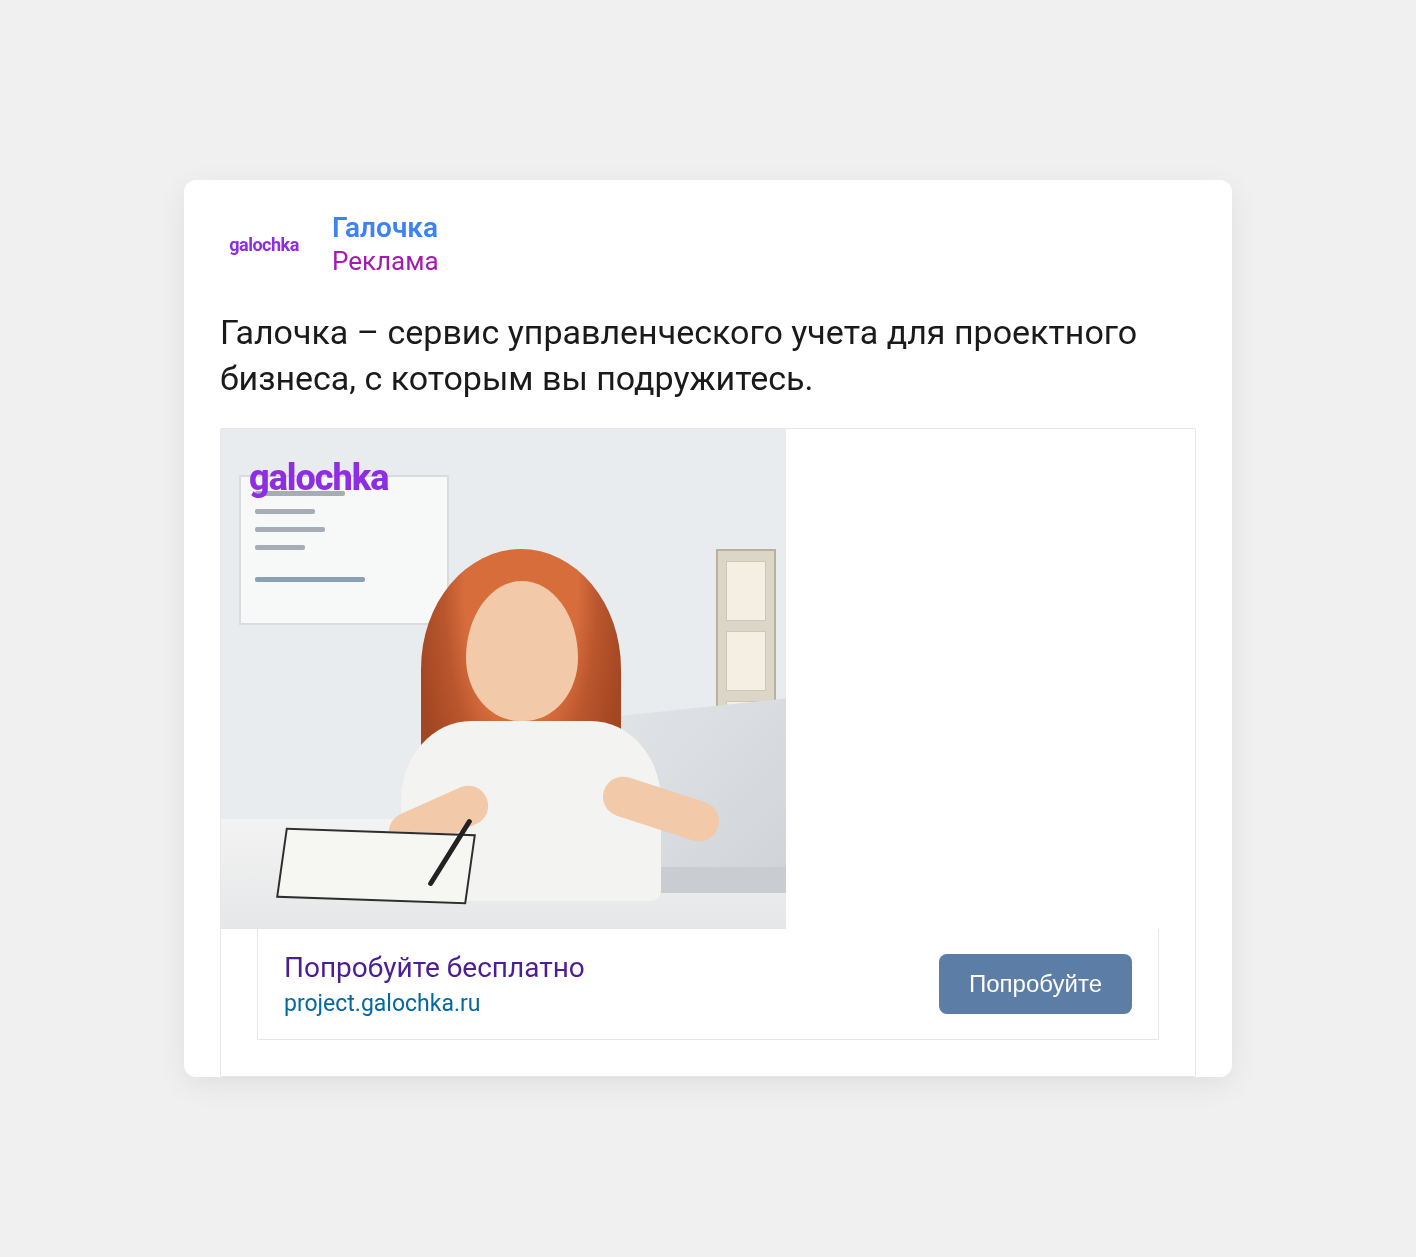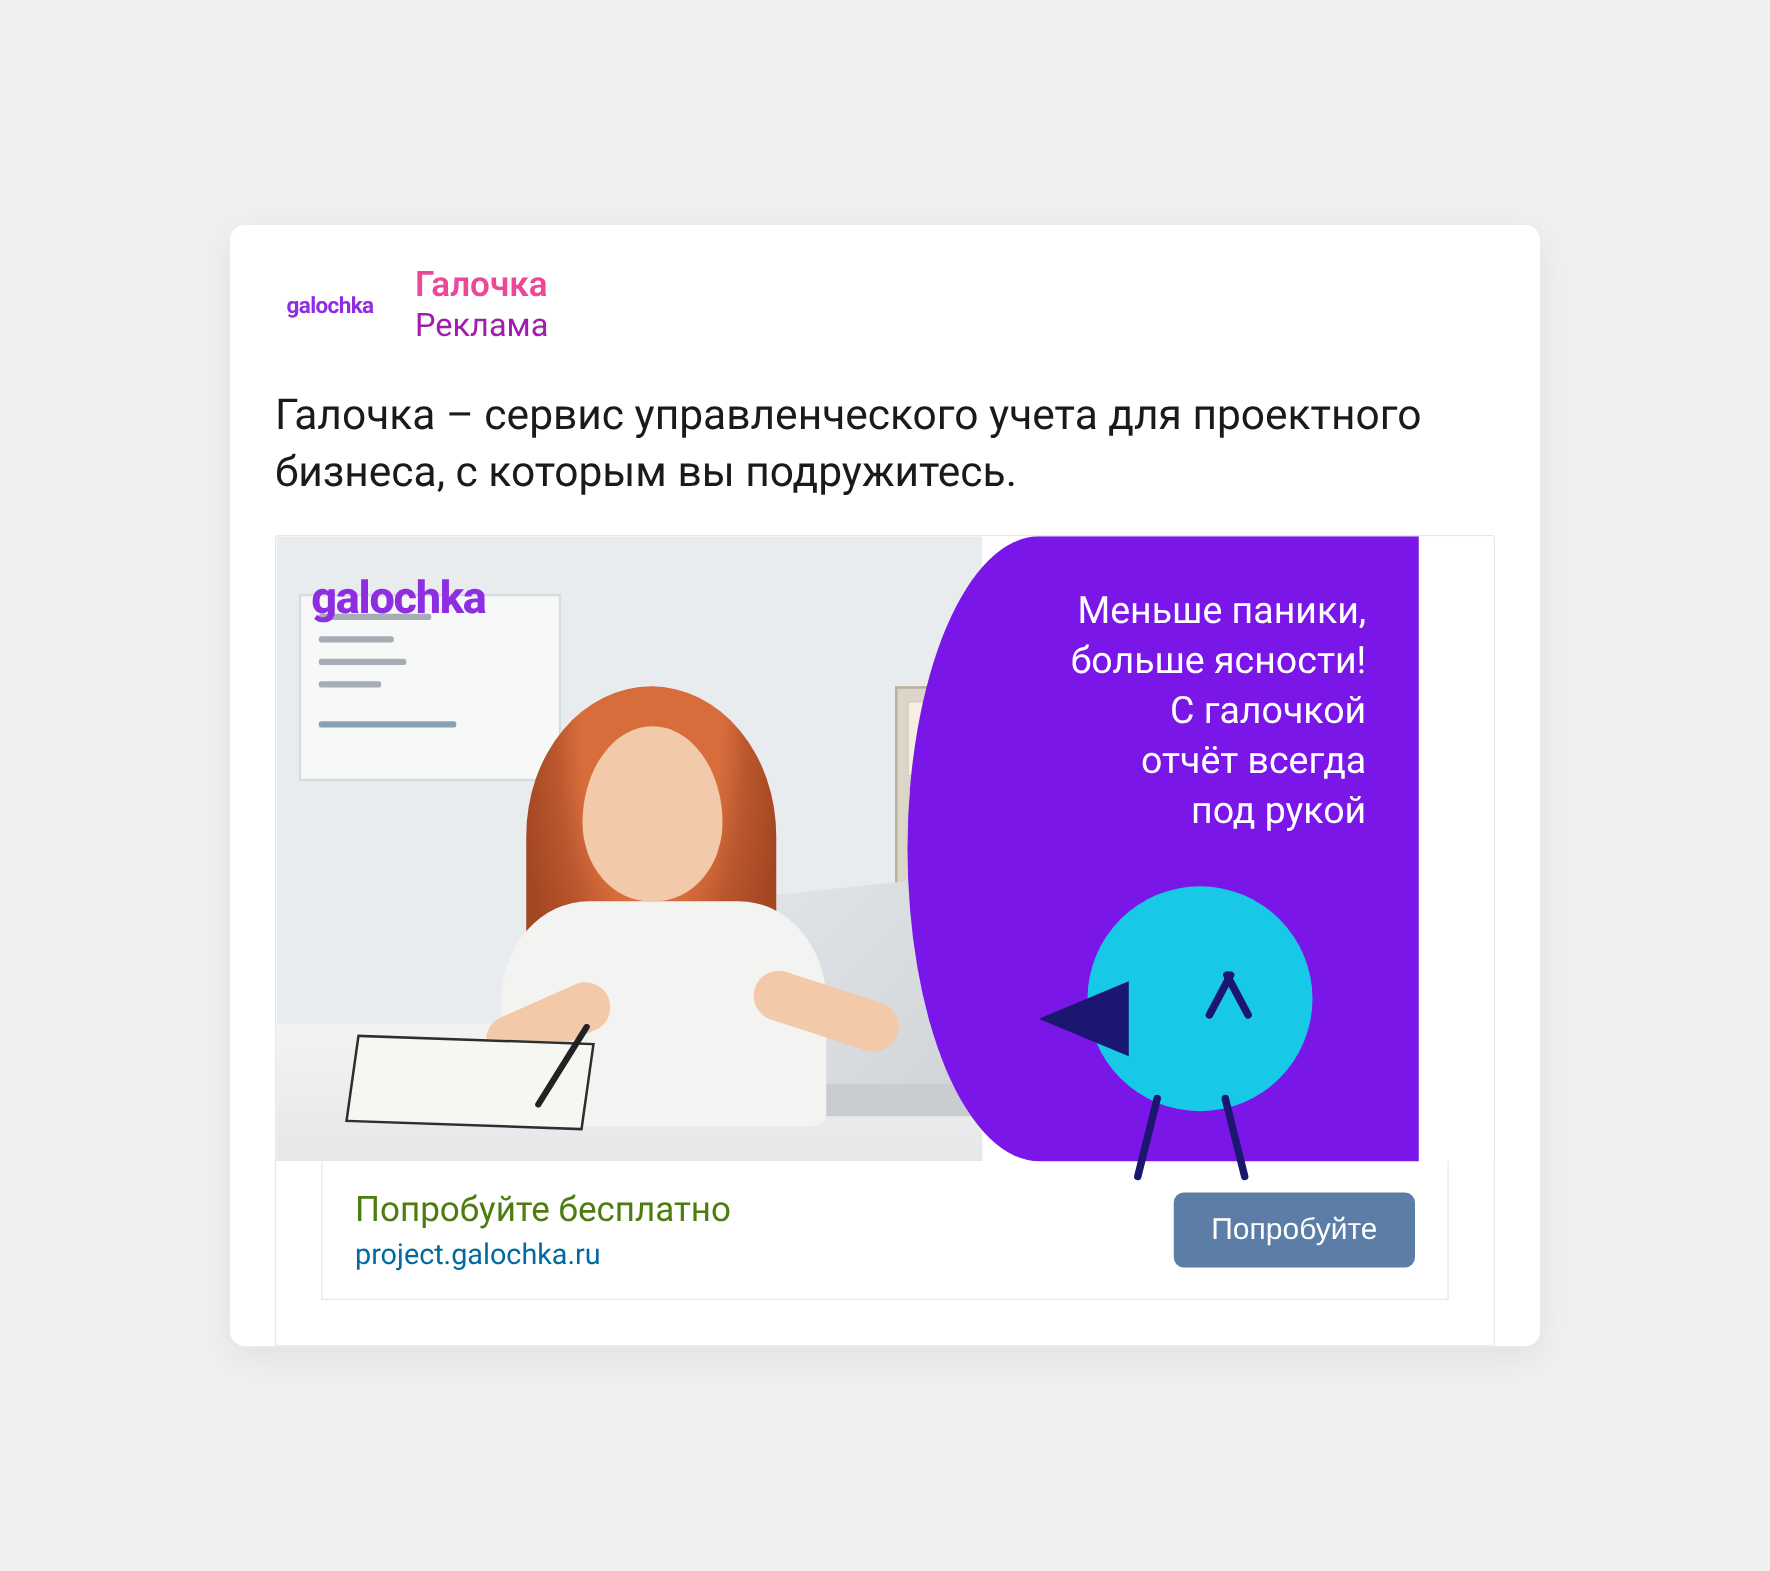--- a/index.html
+++ b/index.html
@@ -43,21 +43,21 @@
       letter-spacing: -0.5px;
     }
     .header-titles {
       display: flex;
       flex-direction: column;
       gap: 0;
     }
     .title {
       font-size: 28px;
       font-weight: 600;
-      color: #ec4899;
+      color: #3b82f6;
       line-height: 1.25;
     }
     .subtitle {
       font-size: 26px;
       color: #a21caf;
       line-height: 1.25;
     }
     .body-text {
       padding: 22px 36px 26px 36px;
       font-size: 34px;
@@ -297,21 +297,21 @@
       border: 1px solid #e6e7e8;
       border-top: none;
       padding: 22px 26px;
       display: flex;
       align-items: center;
       justify-content: space-between;
     }
     .cta-texts { display: flex; flex-direction: column; gap: 6px; }
     .cta-title {
       font-size: 28px;
-      color: #4d7c0f;
+      color: #4c1d95;
     }
     .cta-domain {
       font-size: 23px;
       color: #0369a1;
     }
     .cta-btn {
       background: #5c7da6;
       color: #ffffff;
       font-size: 24px;
       border: none;
@@ -358,34 +358,20 @@
         <div class="laptop-base"></div>
         <div class="person-hair"></div>
         <div class="person-body"></div>
         <div class="person-face"></div>
         <div class="person-arm-r"></div>
         <div class="person-arm-l"></div>
         <div class="clipboard"></div>
         <div class="pen"></div>
         <span class="brand-overlay">galochka</span>
       </div>
-      <div class="creative-right">
-        <div class="slogan">Меньше паники,
-больше ясности!
-С галочкой
-отчёт всегда
-под рукой</div>
-        <div class="bird">
-          <div class="bird-body"></div>
-          <div class="bird-beak"></div>
-          <div class="bird-eye"></div>
-          <div class="bird-leg l"></div>
-          <div class="bird-leg r"></div>
-        </div>
-      </div>
     </a>
 
     <div class="cta-row">
       <div class="cta-texts">
         <span class="cta-title">Попробуйте бесплатно</span>
         <span class="cta-domain">project.galochka.ru</span>
       </div>
       <button class="cta-btn">Попробуйте</button>
     </div>
   </div>

